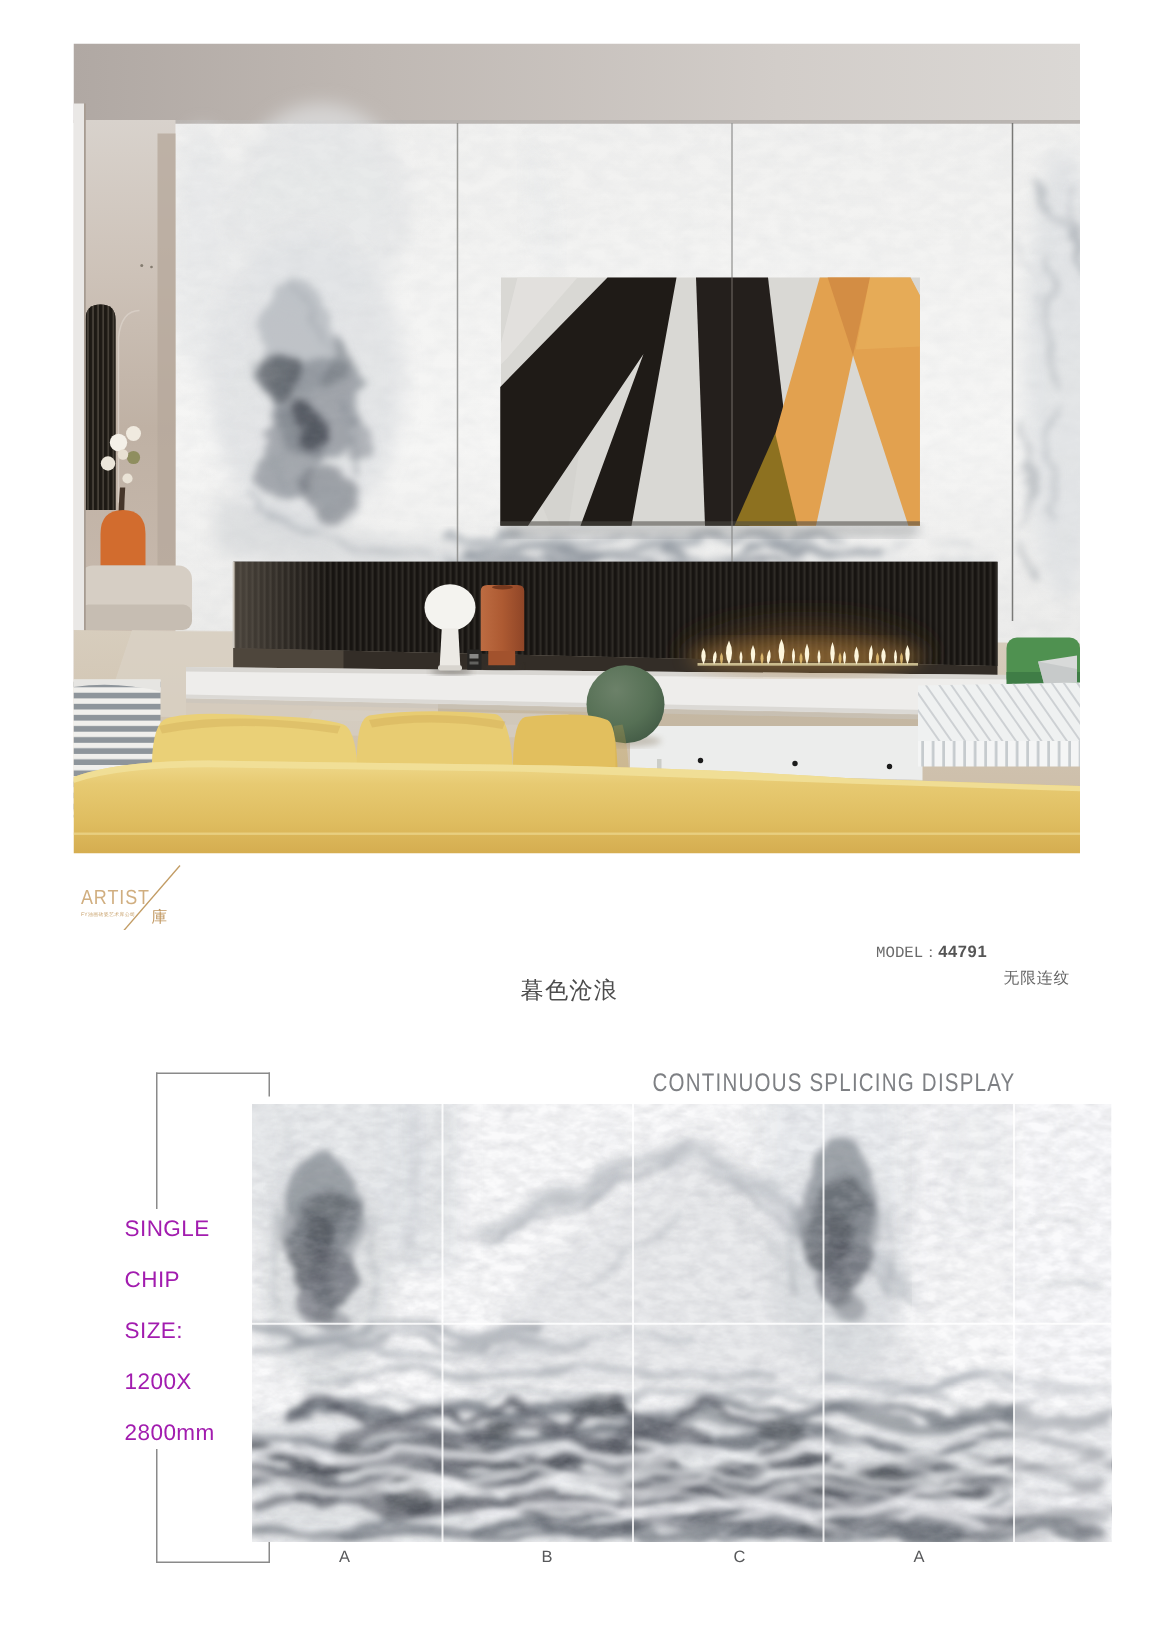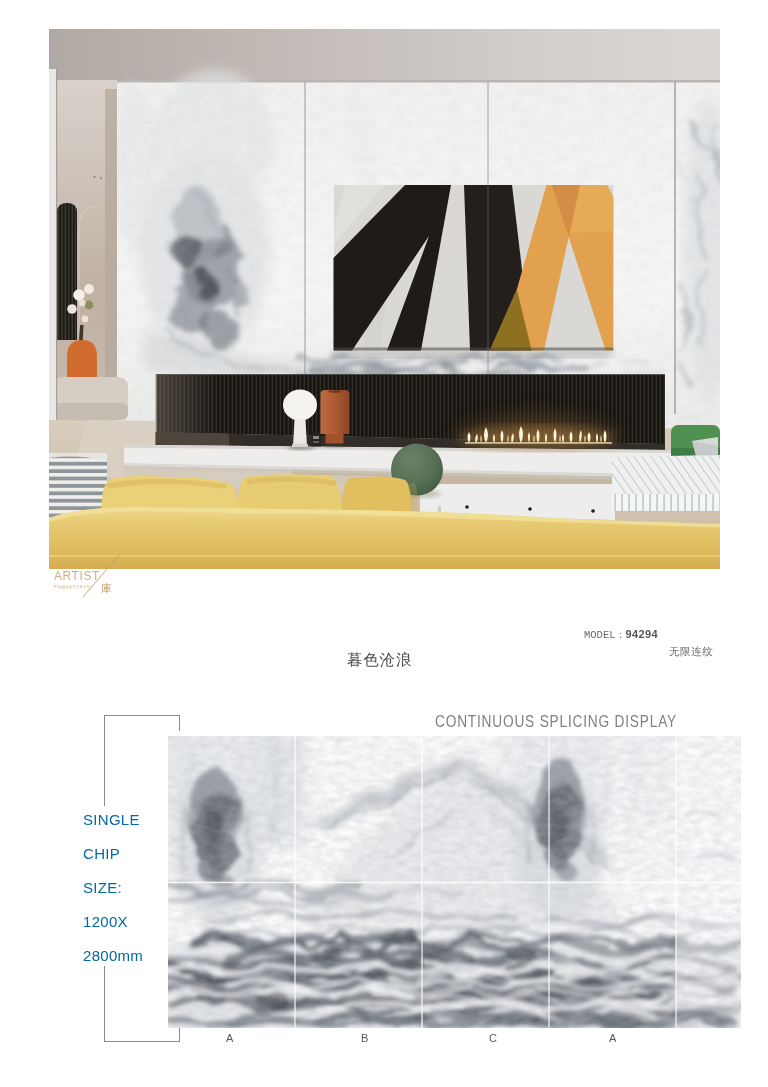--- a/index.html
+++ b/index.html
@@ -330,45 +330,45 @@
 <path d="M190,500 Q186,451 197,448 Q232,443 281,447 Q293,449 293.5,500 Z" fill="#e8cc72"></path>
 <path d="M197,451 Q240,444 288,452 L286,457 Q240,449 199,456 Z" fill="#c6a04b" opacity="0.3"></path>
 <path d="M293.5,500 Q291,452 301,449 Q341,445 356,451 Q363,454 363,500 Z" fill="#e2bf5e"></path>
 <path d="M360,455 Q362,470 361,500 L371,500 Q370,468 366,454 Z" fill="#c6a04b" opacity="0.28"></path>
 <path d="M0,489 Q30,478 90,478 L300,481 Q420,483 520,490 L671,495 L671,540 L0,540 Z" fill="url(#sofag)"></path>
 <path d="M0,489 Q30,478 90,478 L300,481 Q420,483 520,490 L671,495 L671,498.5 L520,493.5 L300,485.5 L90,482.5 Q30,482.5 0,493 Z" fill="#f1e09a" opacity="0.85"></path>
 <rect x="0" y="526" width="671" height="1.6" fill="#eed990" opacity="0.7"></rect>
 </g>
 </svg>
 
-<div class="abs" style="left:52px;top:552px;width:90px;height:45px;text-align:right;">
+<div class="abs" style="left:52px;top:575px;width:90px;height:45px;text-align:right;">
 <svg width="90" height="45" viewBox="0 0 90 45">
 <text x="2" y="28" font-family="Liberation Sans,sans-serif" font-size="13.6" letter-spacing="0.7" fill="#cda876" opacity="0.92" transform="scale(0.88,1)" style="transform-origin:2px 28px;">ARTIST</text>
 <text x="2" y="35.5" font-family="Liberation Sans,sans-serif" font-size="3.3" letter-spacing="0.2" fill="#c7a06a">FY油画砖瓷艺术库公司</text>
 <line x1="30" y1="46" x2="68" y2="2" stroke="#c29c64" stroke-width="0.9"></line>
 <text x="49" y="39.5" font-family="Liberation Serif,serif" font-size="10.5" fill="#c09760">庫</text>
 </svg>
 </div>
 
-<div class="abs" style="left:584px;top:628px;font-family:'Liberation Mono',monospace;font-size:10.5px;color:#6a6a6a;">MODEL<span style="font-size:10px;">：</span><b style="font-family:'Liberation Sans',sans-serif;font-size:11px;color:#555;letter-spacing:0.4px;">94294</b></div>
+<div class="abs" style="left:584px;top:628px;font-family:'Liberation Mono',monospace;font-size:10.5px;color:#6a6a6a;">MODEL<span style="font-size:10px;">：</span><b style="font-family:'Liberation Sans',sans-serif;font-size:11px;color:#555;letter-spacing:0.4px;">44791</b></div>
 
 <div class="abs" style="left:633px;top:645px;font-size:10.5px;color:#666;letter-spacing:0.6px;margin-left:36px;">无限连纹</div>
 
 <div class="abs" style="left:347px;top:650px;font-size:15.5px;color:#4c4c4c;letter-spacing:0.8px;text-align:center;">暮色沧浪</div>
 
 <div class="abs" style="left:435px;top:712px;font-size:17px;color:#7e8084;letter-spacing:1px;transform:scaleX(0.805);transform-origin:0 0;white-space:nowrap;">CONTINUOUS SPLICING DISPLAY</div>
 
 <div class="abs" style="left:104px;top:714.5px;width:76px;height:1px;background:#8a8a8a;"></div>
 <div class="abs" style="left:179px;top:714.5px;width:1px;height:16px;background:#8a8a8a;"></div>
 <div class="abs" style="left:104px;top:714.5px;width:1px;height:91px;background:#8a8a8a;"></div>
 <div class="abs" style="left:104px;top:966px;width:1px;height:76px;background:#8a8a8a;"></div>
 <div class="abs" style="left:104px;top:1041px;width:76px;height:1px;background:#8a8a8a;"></div>
 <div class="abs" style="left:179px;top:1028px;width:1px;height:14px;background:#8a8a8a;"></div>
 
-<div class="abs" style="left:83px;top:803px;font-size:15px;color:#0369a1;line-height:34px;letter-spacing:0.3px;">SINGLE<br>CHIP<br>SIZE:<br>1200X<br>2800mm</div>
+<div class="abs" style="left:83px;top:803px;font-size:15px;color:#a21caf;line-height:34px;letter-spacing:0.3px;">SINGLE<br>CHIP<br>SIZE:<br>1200X<br>2800mm</div>
 
 <svg id="marble" class="abs" style="left:168px;top:736px" width="573" height="292" viewBox="0 0 573 292">
 <rect width="573" height="292" fill="#fafafb"></rect>
 <defs>
 <filter id="ms2">
         <feGaussianBlur stdDeviation="2"></feGaussianBlur>
       </filter>
 <filter id="ms4">
         <feGaussianBlur stdDeviation="4"></feGaussianBlur>
       </filter>

